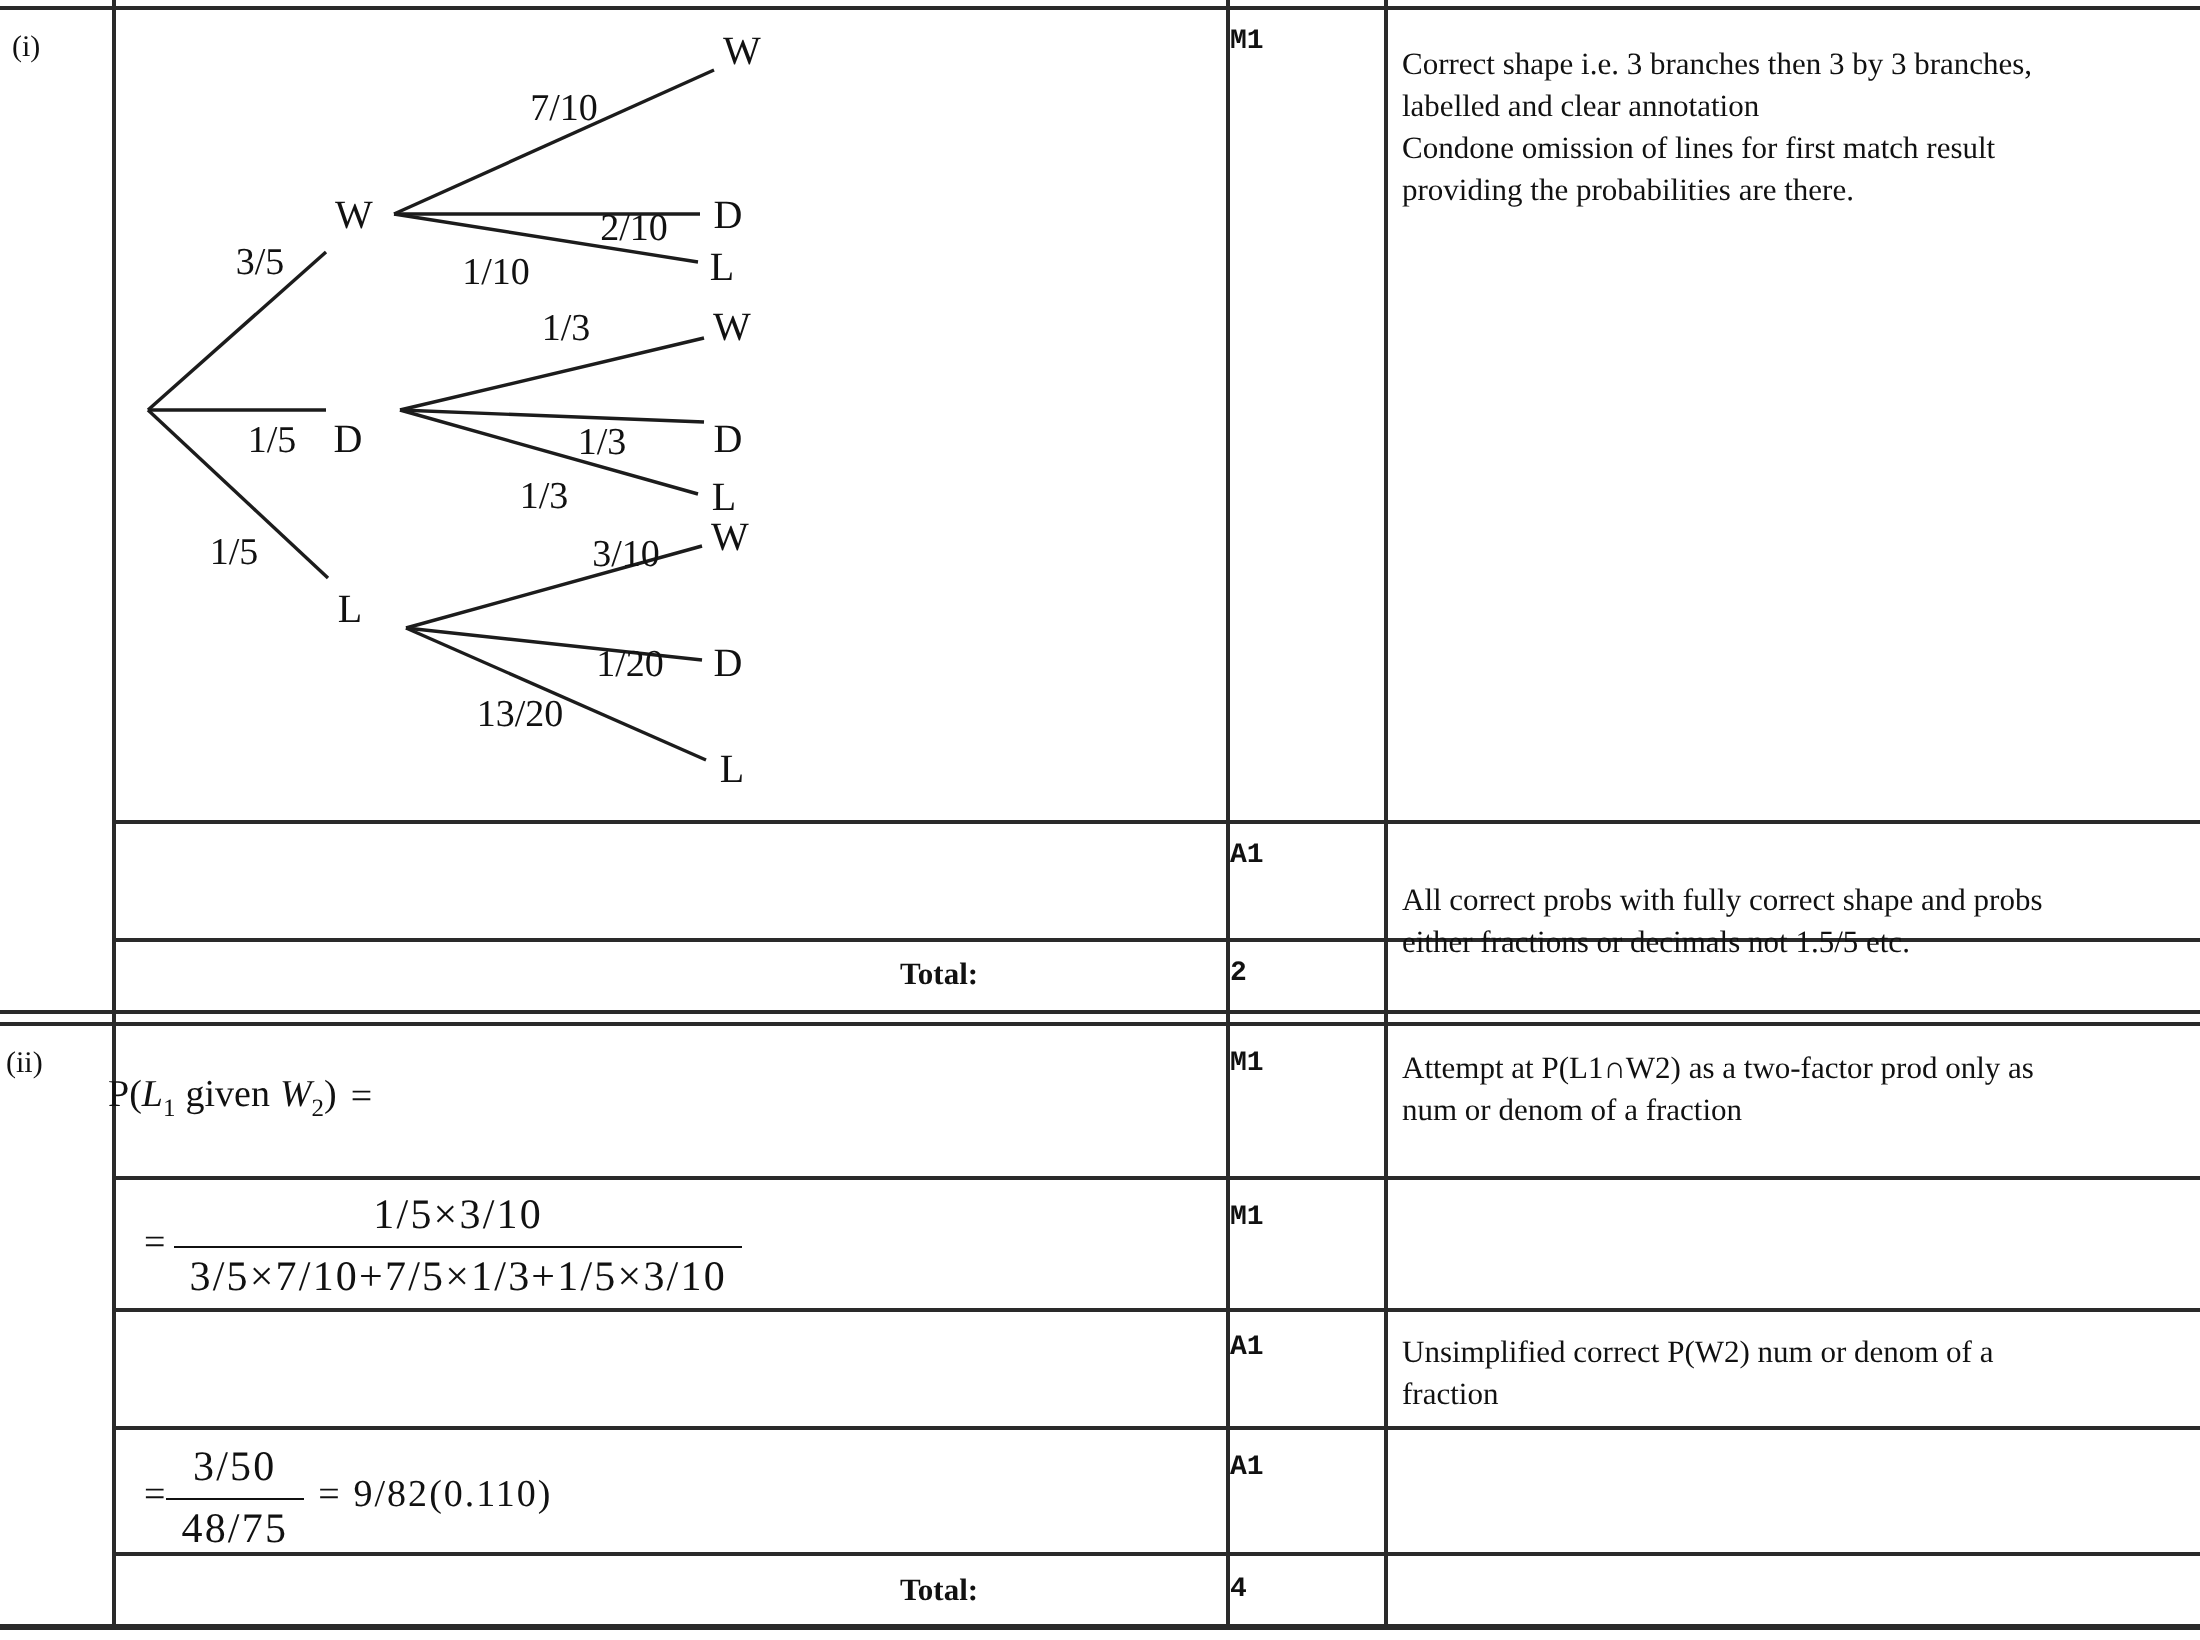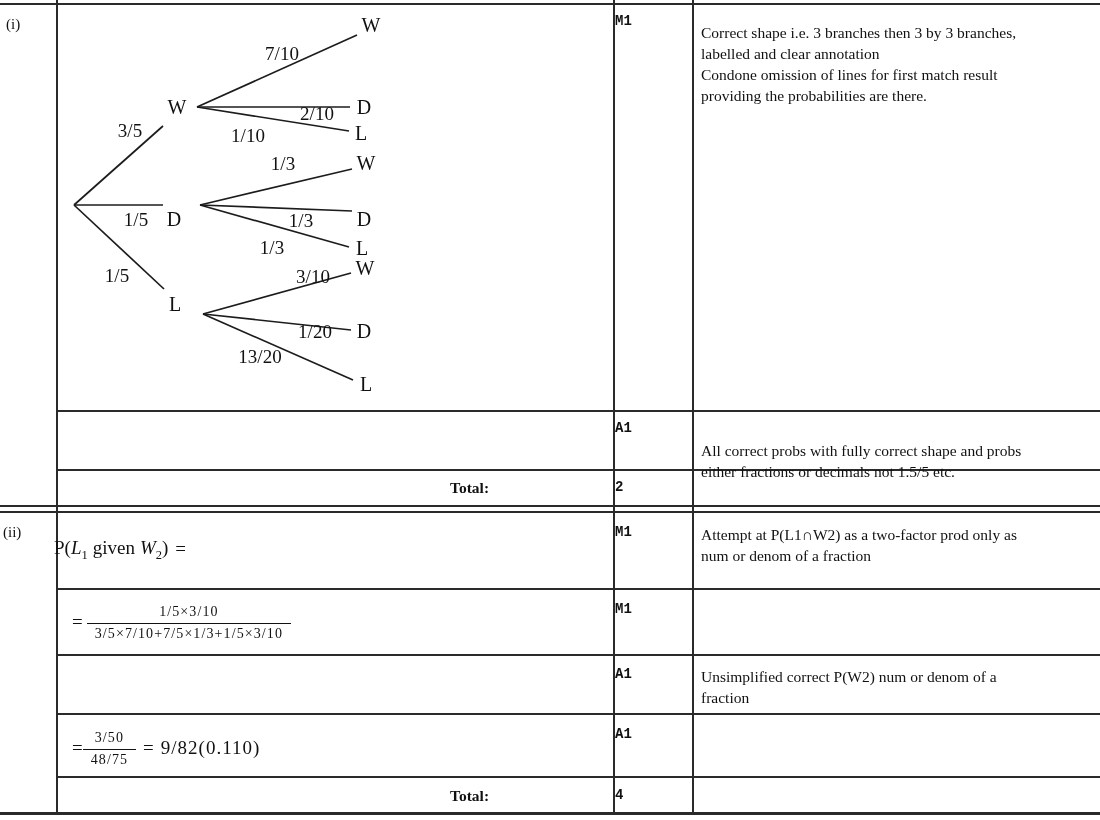--- a/index.html
+++ b/index.html
@@ -20,21 +20,21 @@
     font-size:15.5px; line-height:21px; white-space:pre-line;
   }
   .total-label {
     position:absolute; width:155px; text-align:left;
     font-weight:bold; font-size:15.5px;
   }
   .formula { position:absolute; display:flex; align-items:center; font-size:19px; }
   .frac { display:inline-block; text-align:center; vertical-align:middle; }
   .frac .num { display:block; border-bottom:1.5px solid #111; padding:1px 8px 3px; }
   .frac .den { display:block; padding:2px 8px 0; }
-  .frac.small { font-size:14px; letter-spacing:1.1px; }
+  .frac.small { font-size:21px; letter-spacing:1.1px; }
   .iv { font-style:italic; }
   sub { font-size:12.5px; line-height:1; }
   .eq { padding:0 7px; }
   .op { padding:0 3px; }
   .word { padding:0 5px; }
   .sp { letter-spacing:1px; }
   svg text { font-family:"Liberation Serif","DejaVu Serif",serif; fill:#111; }
   svg text.tn { font-size:20px; }
   svg text.tp { font-size:19px; }
 </style>

